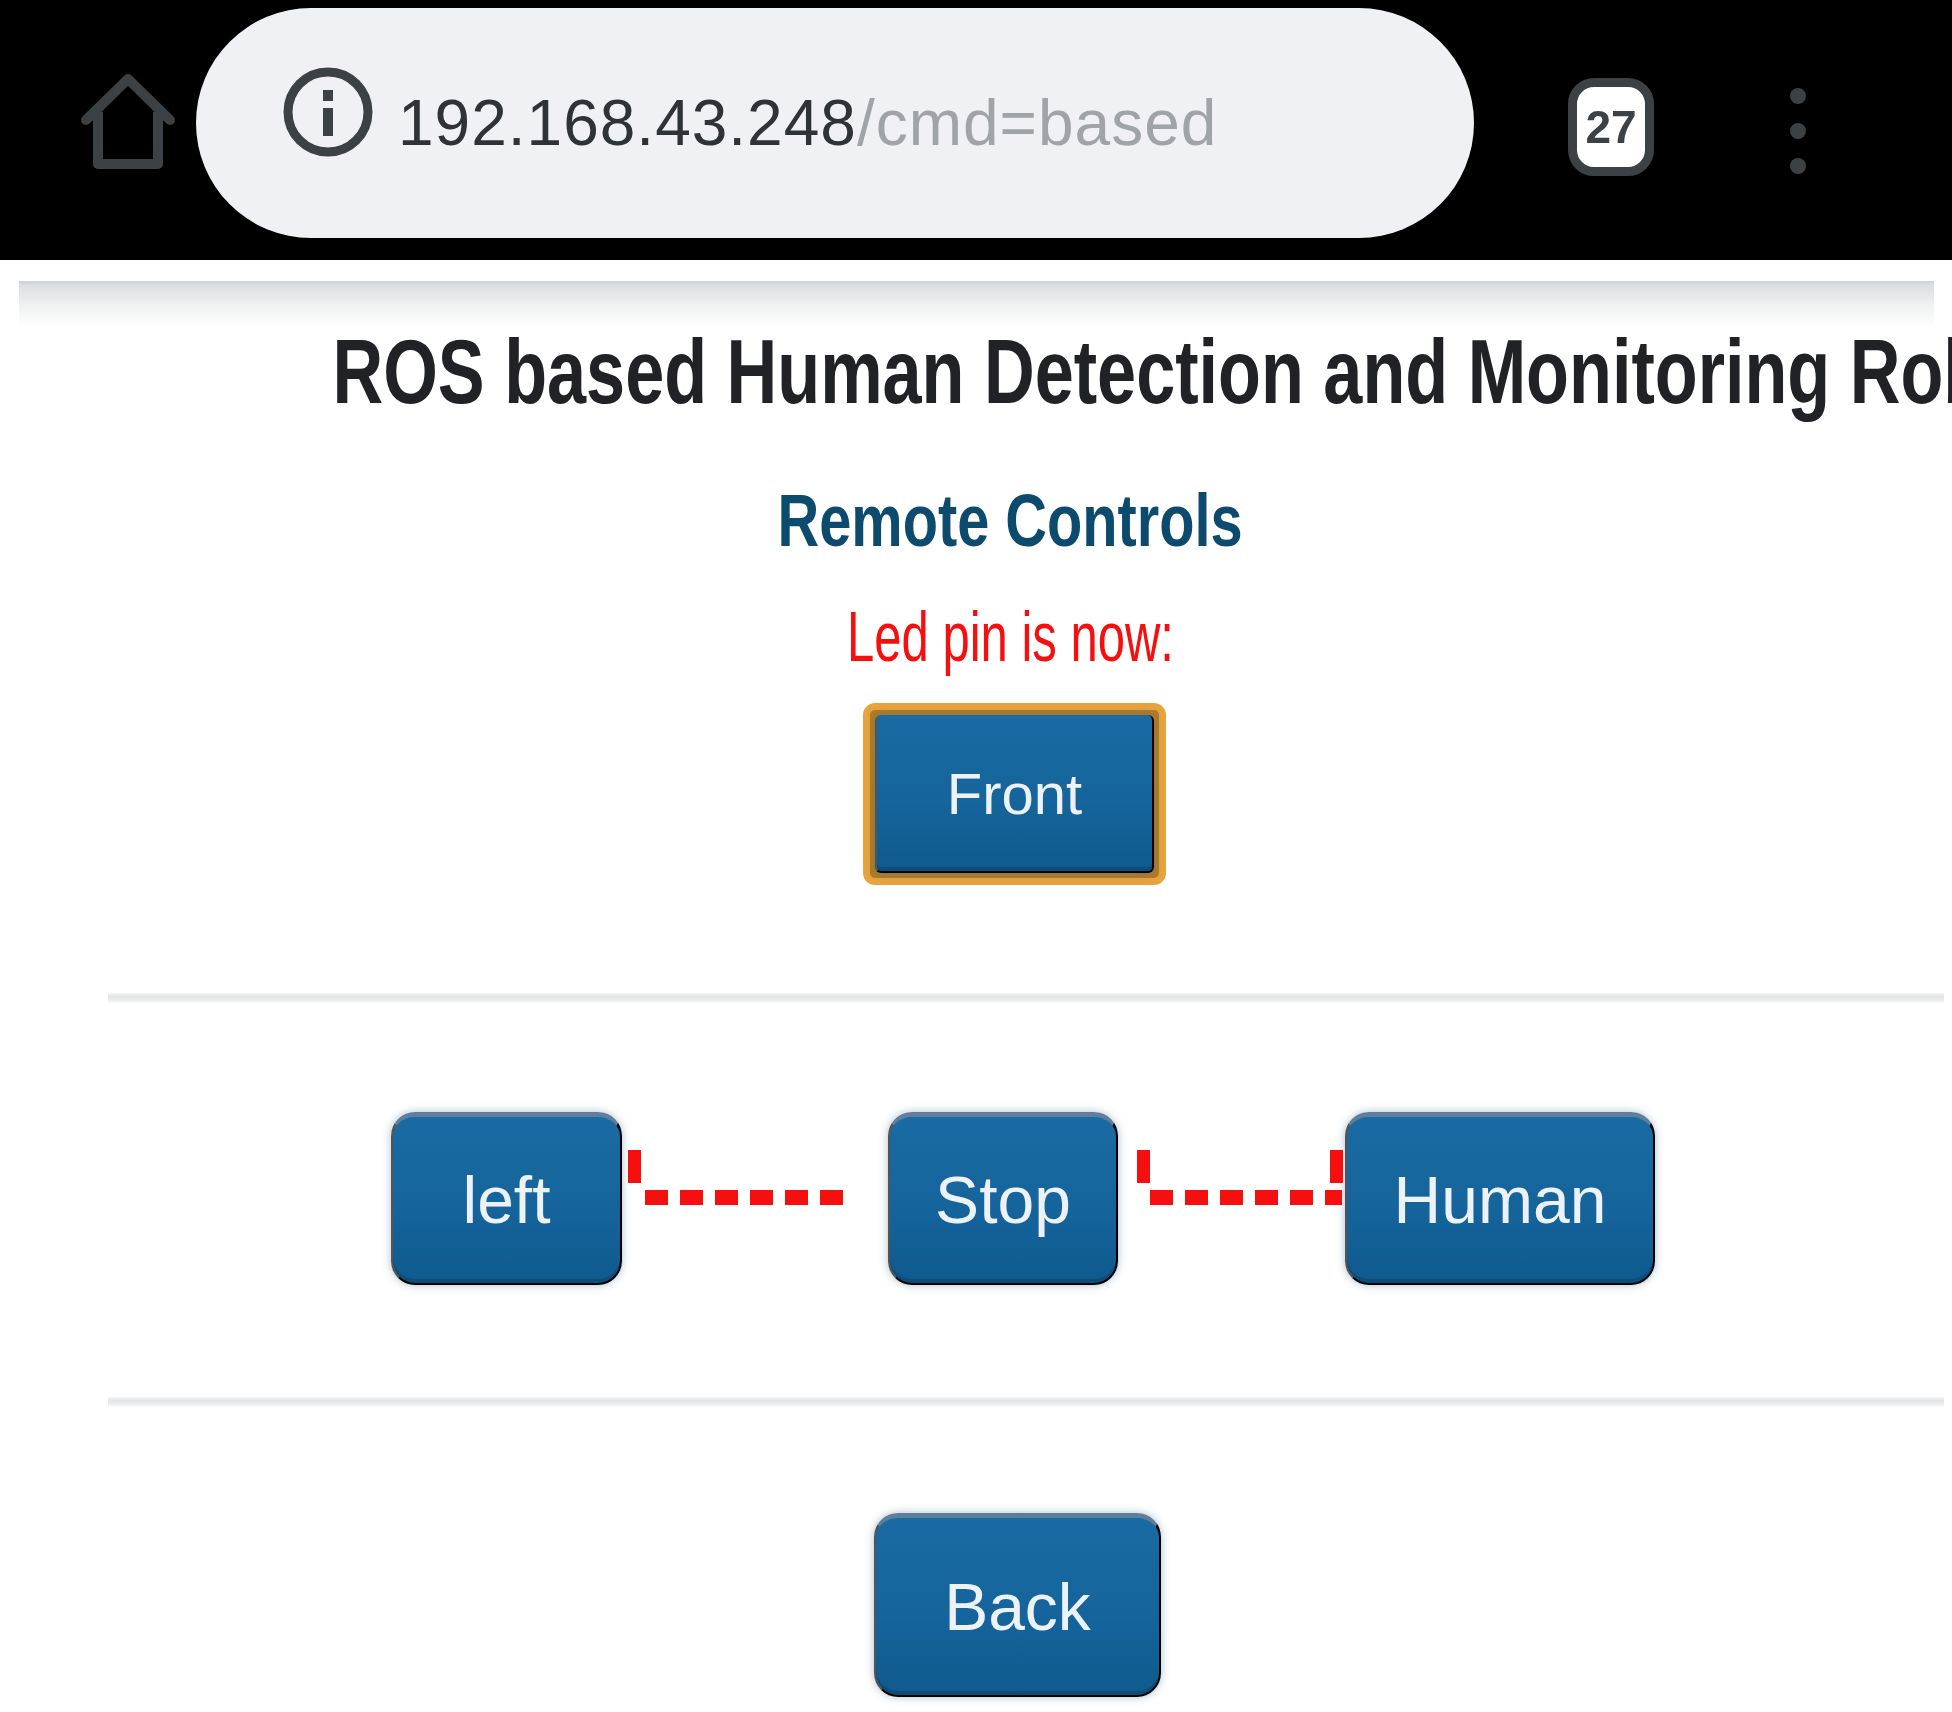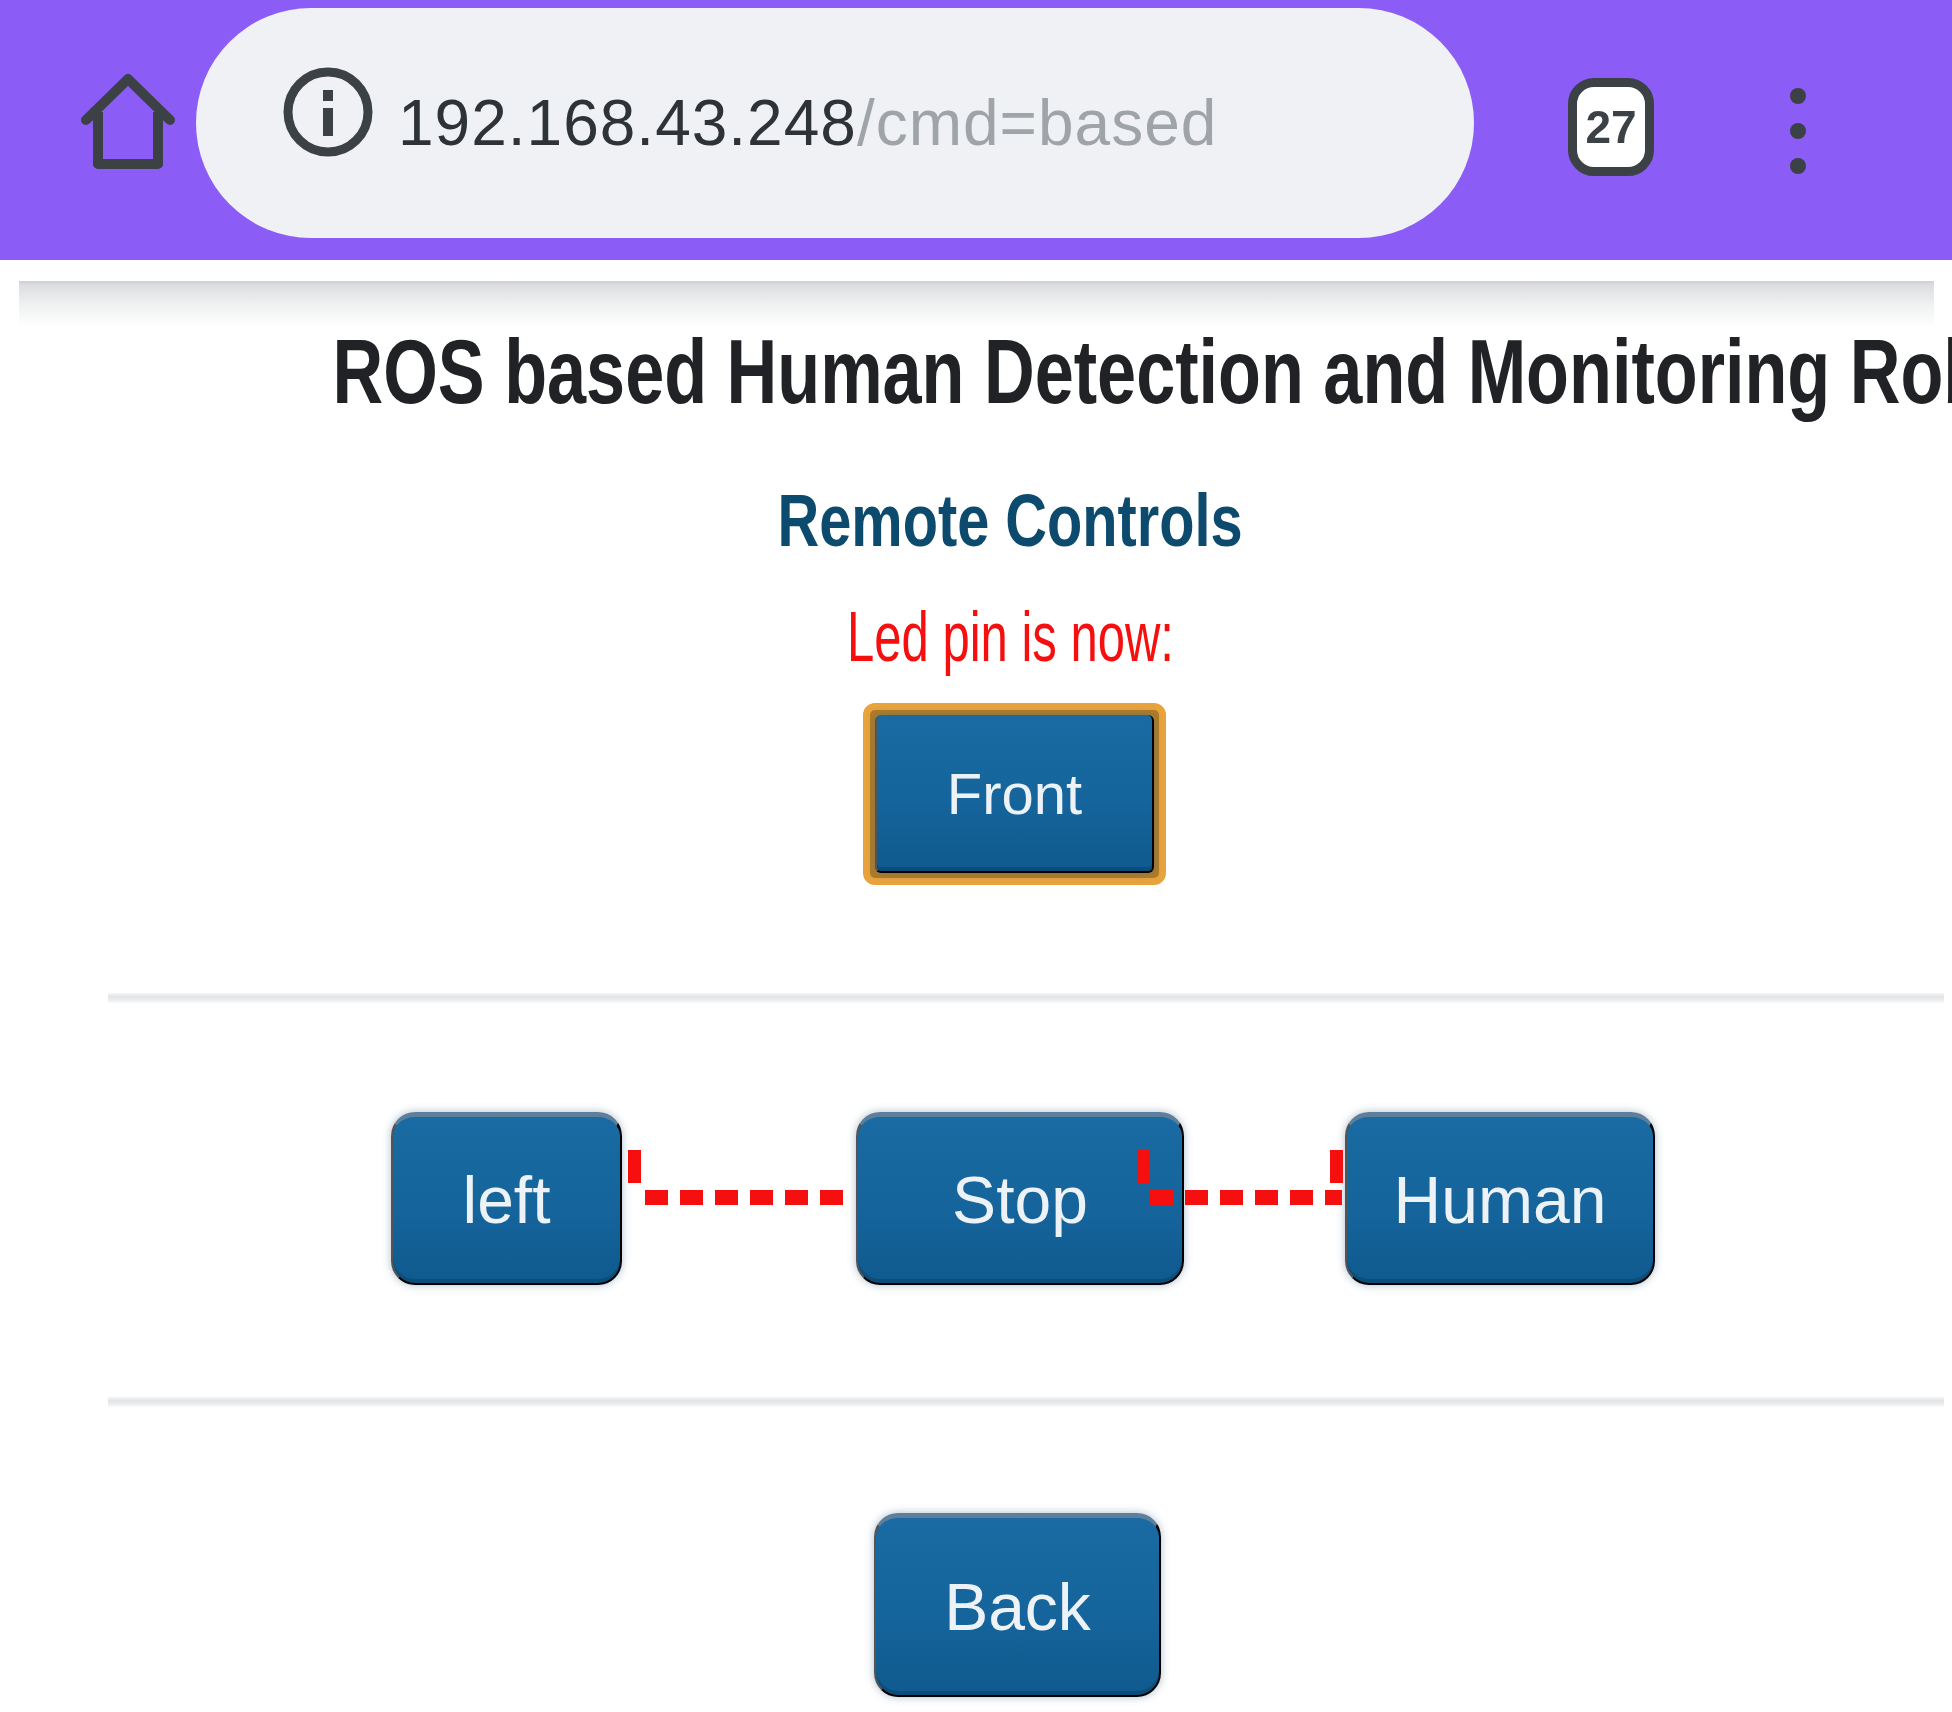--- a/index.html
+++ b/index.html
@@ -12,21 +12,21 @@
     --url-path-color:#9fa4a8;
     --title-color:#202225;
   }
   html,body{margin:0;padding:0;background:#ffffff;}
   .screen{
     position:relative;width:1952px;height:1712px;overflow:hidden;background:#fff;
     font-family:"Liberation Sans", sans-serif;
   }
 
   
-  .chrome{position:absolute;left:0;top:0;width:1952px;height:260px;background:#8b5cf6;}
+  .chrome{position:absolute;left:0;top:0;width:1952px;height:260px;background:#000000;}
   .home-btn{position:absolute;left:78px;top:68px;width:100px;height:102px;}
   .url-pill{
     position:absolute;left:196px;top:8px;width:1278px;height:230px;
     background:var(--url-pill-bg);border-radius:115px;
   }
   .info-btn{position:absolute;left:84px;top:56px;width:96px;height:96px;}
   .url-text{
     position:absolute;left:202px;top:0;height:230px;display:flex;align-items:center;
     font-size:64px;letter-spacing:1px;white-space:nowrap;
   }
@@ -73,21 +73,21 @@
   }
   .btn-front-wrap{
     position:absolute;left:863px;top:703px;width:303px;height:182px;
     border:7px solid var(--focus-orange);border-radius:12px;
     background:#b07c26;padding:5px;box-sizing:border-box;
   }
   .btn-front{
     width:100%;height:100%;border-radius:6px;font-size:58px;border-top:none;
   }
   .btn-left{position:absolute;left:391px;top:1112px;width:231px;height:173px;border-radius:24px;font-size:66px;}
-  .btn-stop{position:absolute;left:856px;top:1112px;width:328px;height:173px;border-radius:24px;font-size:66px;}
+  .btn-stop{position:absolute;left:888px;top:1112px;width:230px;height:173px;border-radius:24px;font-size:66px;}
   .btn-right{position:absolute;left:1345px;top:1112px;width:310px;height:173px;border-radius:24px;font-size:66px;}
   .btn-back{position:absolute;left:874px;top:1513px;width:287px;height:184px;border-radius:24px;font-size:66px;}
 
   
   .divider{
     position:absolute;left:108px;width:1836px;height:10px;
     background:linear-gradient(180deg,#f5f6f7 0,#e2e4e6 35%,#e9ebec 65%,#fbfbfb 100%);
   }
   .divider-1{top:993px;}
   .divider-2{top:1397px;}

